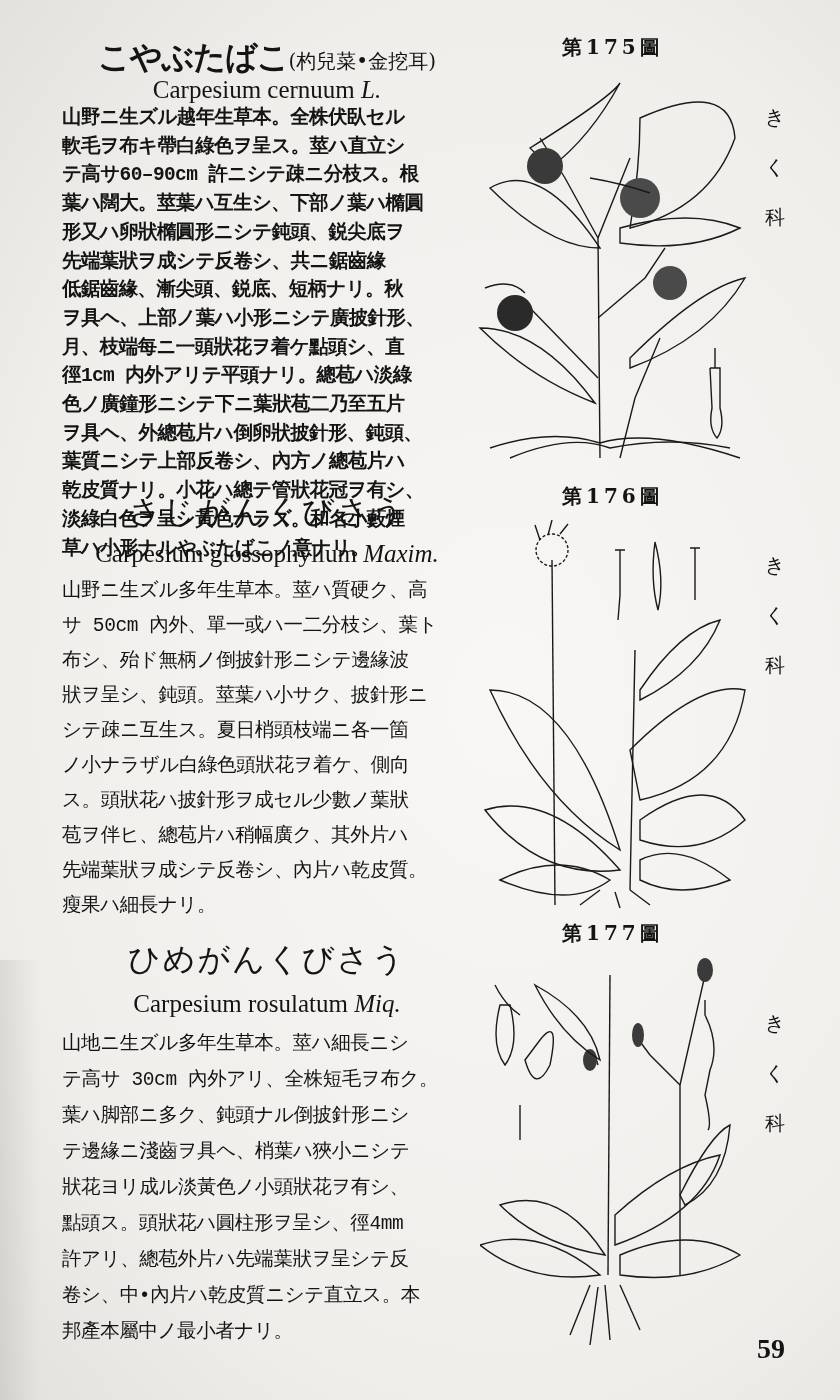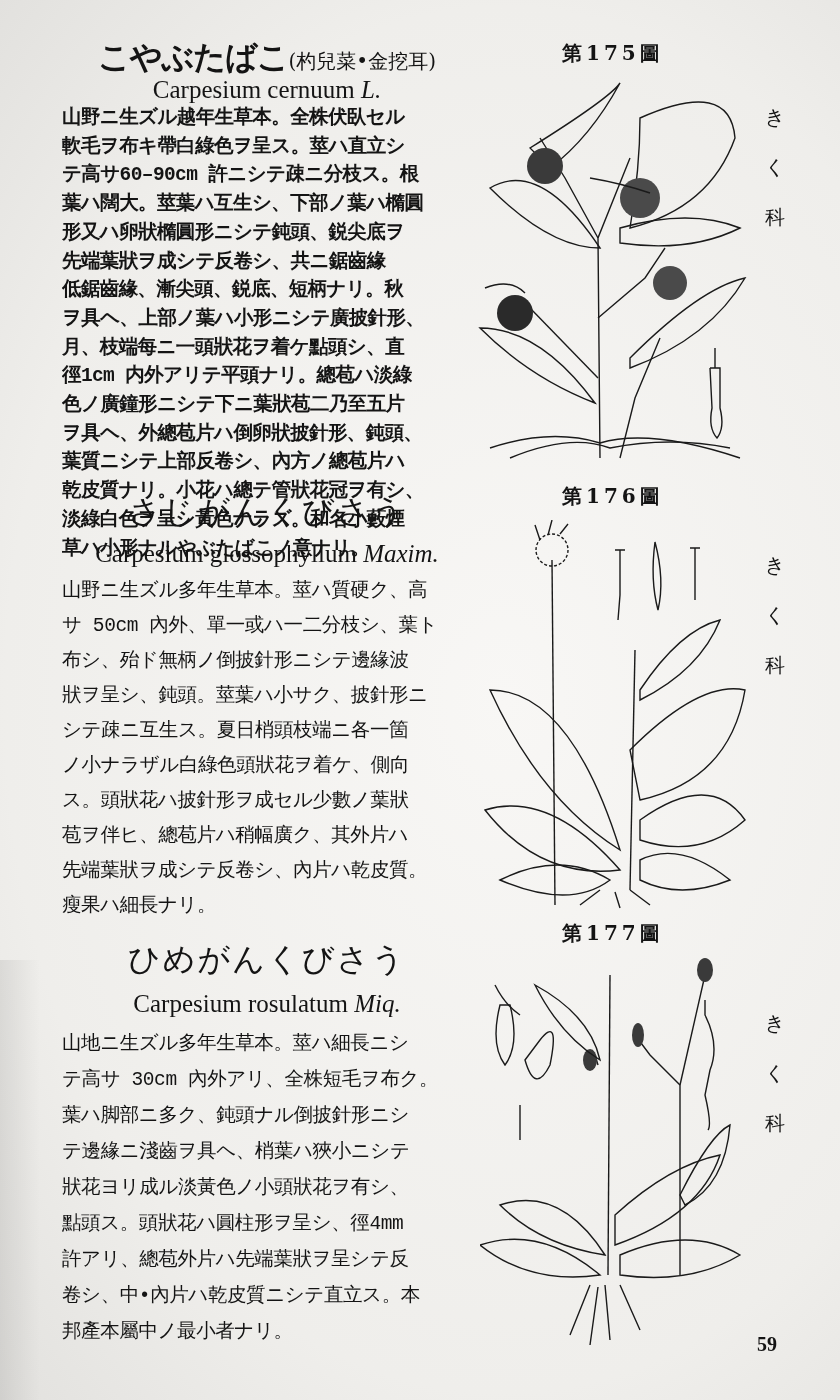--- a/index.html
+++ b/index.html
@@ -33,21 +33,21 @@
 
   #e3 { top: 938px; }
   #e3 .jp-name { font-size: 32px; font-weight: normal; letter-spacing: 2px; }
   #e3 .sci { font-size: 25px; margin-top: 8px; }
   #e3 .body-text { font-size: 19.5px; line-height: 36px; margin-top: 8px; font-weight: normal; letter-spacing: -0.4px; }
 
   .fig-label { position: absolute; font-size: 20px; font-weight: bold; letter-spacing: 4px; white-space: nowrap; }
   .family { position: absolute; width: 30px; font-family: "DejaVu Sans", sans-serif; font-size: 20px; text-align: center; line-height: 50px; }
   .family span { display: block; }
   .illus { position: absolute; }
-  .page-num { position: absolute; left: 757px; top: 1333px; font-size: 20px; font-weight: bold; font-family: "Liberation Serif", serif; }
+  .page-num { position: absolute; left: 757px; top: 1333px; font-size: 28px; font-weight: bold; font-family: "Liberation Serif", serif; }
 </style>
 </head>
 <body>
 
 <div class="page">
   <div class="shade-left"></div>
 
   <div class="entry" id="e1">
     <div class="title-row">
       <span class="jp-name">こやぶたばこ</span><span class="kanji-alt">(杓兒菜•金挖耳)</span>
@@ -112,21 +112,21 @@
       <span class="line">葉ハ脚部ニ多ク、鈍頭ナル倒披針形ニシ</span>
       <span class="line">テ邊緣ニ淺齒ヲ具ヘ、梢葉ハ狹小ニシテ</span>
       <span class="line">狀花ヨリ成ル淡黃色ノ小頭狀花ヲ有シ、</span>
       <span class="line">點頭ス。頭狀花ハ圓柱形ヲ呈シ、徑4mm</span>
       <span class="line">許アリ、總苞外片ハ先端葉狀ヲ呈シテ反</span>
       <span class="line">卷シ、中•內片ハ乾皮質ニシテ直立ス。本</span>
       <span class="line">邦產本屬中ノ最小者ナリ。</span>
     </div>
   </div>
 
-  <div class="fig-label" style="left:562px; top:40px;">第175圖</div>
+  <div class="fig-label" style="left:562px; top:34px;">第175圖</div>
   <div class="fig-label" style="left:562px; top:483px;">第176圖</div>
   <div class="fig-label" style="left:562px; top:920px;">第177圖</div>
 
   <div class="family" style="left:760px; top:92px;">
     <span>き</span>
     <span>く</span>
     <span>科</span>
   </div>
   <div class="family" style="left:760px; top:540px;">
     <span>き</span>

